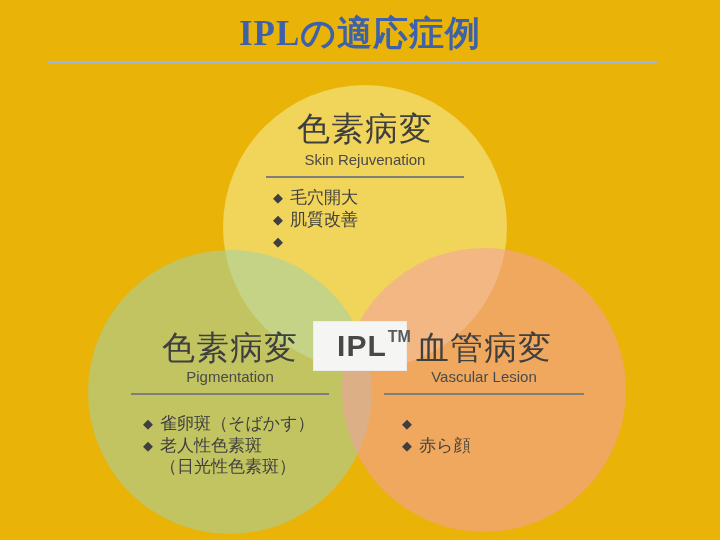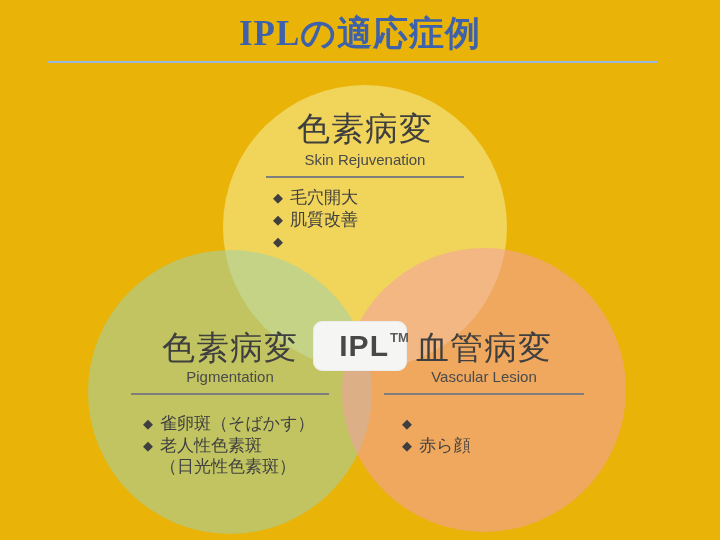--- a/index.html
+++ b/index.html
@@ -40,37 +40,37 @@
   .circle-green  { left: 88px;  top: 250px; background: rgba(160,210,172,0.55); }
   .circle-pink   { left: 342px; top: 248px; background: rgba(242,158,165,0.55); }
 
   
   .badge {
     position: absolute;
     left: 313px; top: 321px;
     width: 94px; height: 50px;
     background: #f5f5f3;
     border: 1px solid #ececea;
-    border-radius: 9px;
+    border-radius: 0;
     box-sizing: border-box;
     display: flex;
     align-items: center;
     justify-content: center;
     z-index: 5;
     padding-left: 28px;
   }
   .badge-label {
     font-size: 30px;
     font-weight: 600;
     color: #484848;
     letter-spacing: 1px;
     line-height: 1;
   }
   .badge-mark {
-    font-size: 13px;
+    font-size: 16px;
     font-weight: 600;
     color: #5a5a5a;
     position: relative;
     top: -9px;
     margin-left: 1px;
   }
 
   
   .panel {
     position: absolute;

